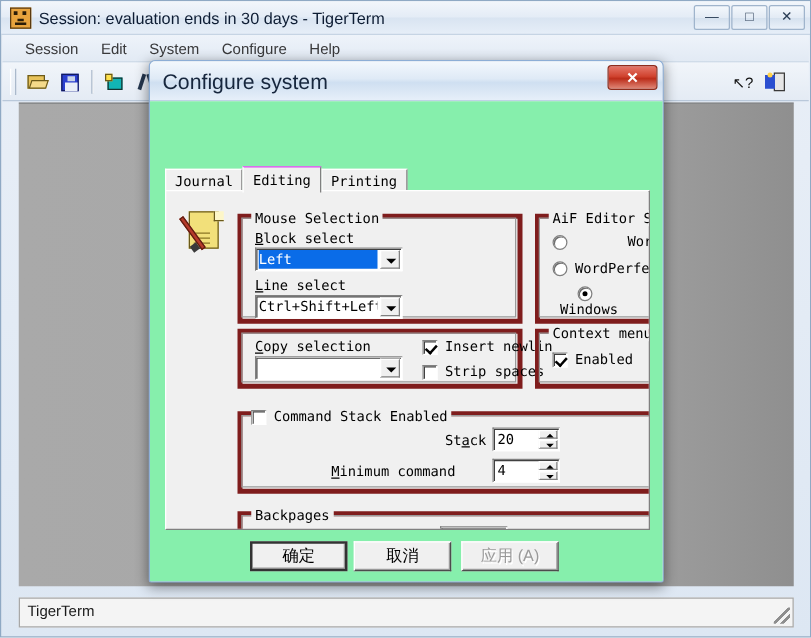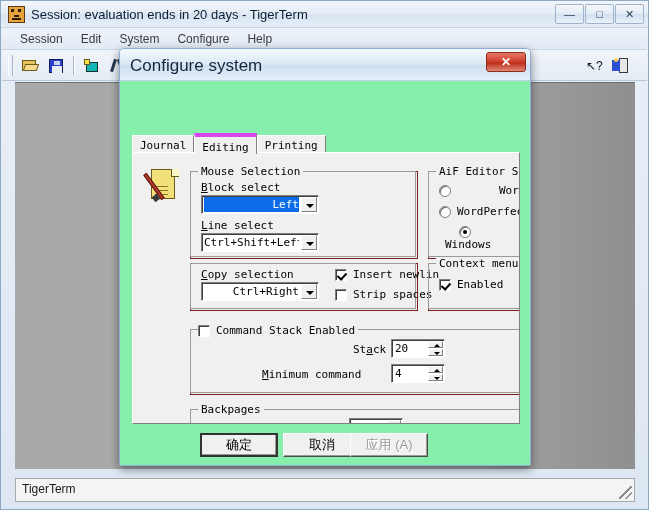--- a/index.html
+++ b/index.html
@@ -180,41 +180,40 @@
     border-top:1px solid #ffffff;
     border-right:1px solid #808080;
     box-sizing:border-box;
     line-height:17px;
   }
   .tab.active{
     height:21px;line-height:19px;
     margin-bottom:-1px;
     background:#f0f0f0;
     border-left:1px solid #ffffff;
-    border-top:4px solid #d946ef;
+    border-top:1px solid #d946ef;
     border-right:1px solid #808080;
     z-index:3;
     position:relative;
   }
   .tabpage{
     position:absolute;left:12px;top:71px;width:388px;height:272px;
     background:#f0f0f0;
     border-left:1px solid #ffffff;
     border-top:1px solid #ffffff;
     border-right:1px solid #808080;
     border-bottom:1px solid #808080;
     box-sizing:border-box;
     overflow:hidden;
   }
   
   .grp{
     position:absolute;
-    border:1px solid #7f1d1d;
-    box-sizing:border-box;
-    text-align:right;
+    border:4px solid #7f1d1d;
+    box-sizing:border-box;
   }
   .grp:before{
     content:"";position:absolute;left:-1px;top:-1px;right:1px;bottom:1px;
     border:1px solid #9a9a9a;
   }
   .grp-label{
     position:absolute;top:-7px;left:7px;background:#f0f0f0;padding:0 3px;
     font-family:"DejaVu Sans Mono", monospace;font-size:11px;color:#000;white-space:nowrap;z-index:2;
   }
   .lbl{
@@ -335,21 +334,21 @@
 
 <div class="app-window">
 
   <div class="titlebar">
     <div class="app-icon">
       <div class="stripe s1"></div>
         <div class="stripe s2"></div>
       <div class="stripe s3"></div>
         <div class="stripe s4"></div>
     </div>
-    <div class="title-text">Session:  evaluation ends in 20 days - TigerTerm</div>
+    <div class="title-text">Session:  evaluation ends in 30 days - TigerTerm</div>
     <div class="caption-buttons">
       <div class="cap-btn">
         <span>—</span>
       </div>
       <div class="cap-btn">
         <span>□</span>
       </div>
       <div class="cap-btn">
         <span>✕</span>
       </div>
@@ -467,21 +466,20 @@
           </div>
           <div class="rad" style="left:10px;top:54px;flex-direction:column;">
             <div class="circ on"></div>
             <div class="rtext">Windows</div>
           </div>
         </div>
 
         <div class="grp" style="left:57px;top:110px;width:228px;height:48px;">
           <div class="lbl" style="left:10px;top:4px;"><u>C</u>opy selection</div>
           <div class="combo" style="left:10px;top:18px;width:118px;">
-            <div class="val">Ctrl+Right</div>
             <div class="arrow"></div>
           </div>
           <div class="chk" style="left:144px;top:4px;">
             <div class="box on"></div>
             <div class="ctext">Insert newlin</div>
           </div>
           <div class="chk" style="left:144px;top:24px;">
             <div class="box"></div>
             <div class="ctext">Strip spaces</div>
           </div>
@@ -530,19 +528,19 @@
               </div>
           </div>
 
         </div>
 
       </div>
 
       <div class="dlg-buttons">
         <div class="btn" style="left:163px;">取消</div>
         <div class="btn default" style="left:80px;">确定</div>
-        <div class="btn disabled" style="left:230px;">应用 (A)</div>
+        <div class="btn disabled" style="left:249px;">应用 (A)</div>
       </div>
 
     </div>
   </div>
 
 </div>
 
 </body></html>

